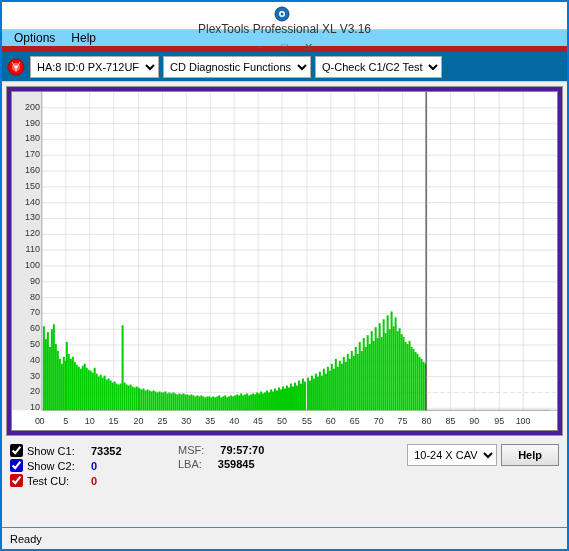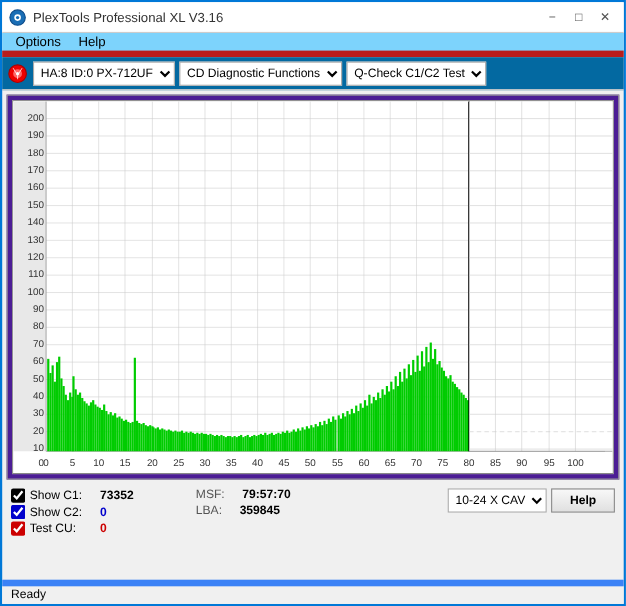--- a/index.html
+++ b/index.html
@@ -14,20 +14,21 @@
 
     
     .title-bar {
       background: #ffffff;
       border-bottom: 1px solid #ccc;
       display: flex;
       align-items: center;
       padding: 4px 6px;
       height: 28px;
       user-select: none;
+      flex-direction: column;
     }
     .title-bar-icon {
       width: 16px;
       height: 16px;
       margin-right: 6px;
     }
     .title-bar-text {
       flex: 1;
       font-size: 12px;
       color: #333;
@@ -218,21 +219,21 @@
       align-items: center;
       justify-content: center;
       font-style: italic;
       font-weight: bold;
       color: #0050a0;
     }
 
     
     .status-bar {
       background: #f0f0f0;
-      border-top: 6px solid #3b82f6;
+      border-top: 1px solid #3b82f6;
       padding: 2px 8px;
       font-size: 11px;
       color: #000;
       height: 22px;
       display: flex;
       align-items: center;
       position: absolute;
       bottom: 0;
       left: 0;
       right: 0;

